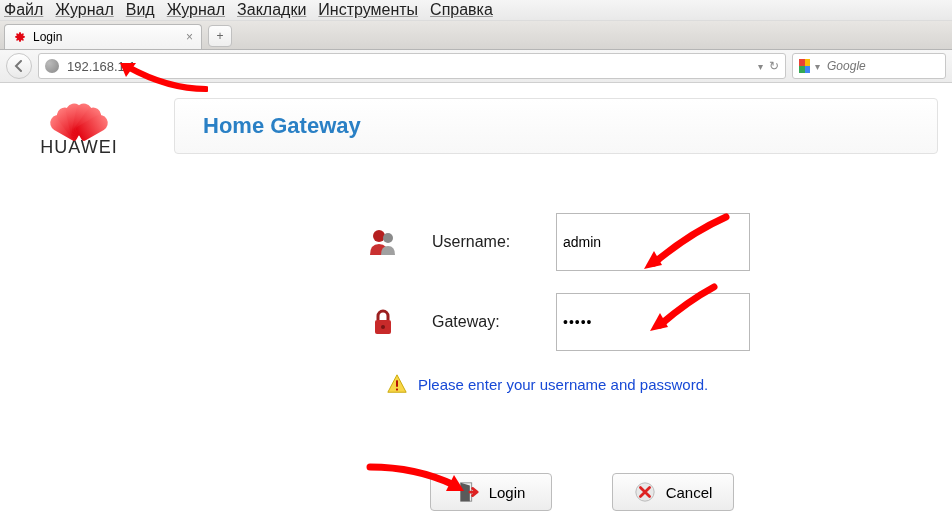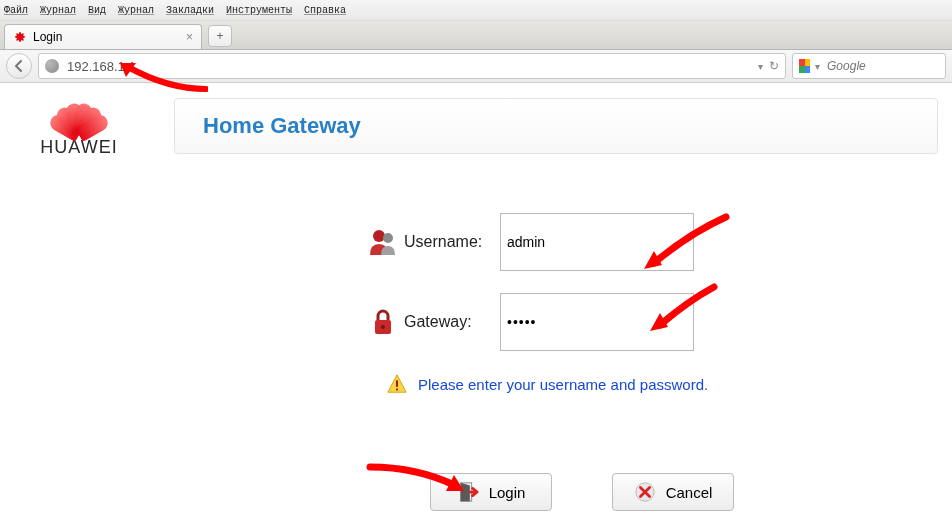--- a/index.html
+++ b/index.html
@@ -20,23 +20,22 @@
     background: linear-gradient(#f5f5f5, #e9e9e9);
     border-bottom: 1px solid #dcdcdc;
     display: flex;
     align-items: center;
     padding: 0 4px;
     gap: 12px;
   }
   .menubar span {
     text-decoration: underline;
     text-decoration-color: rgba(0,0,0,.35);
-    font-size: 10px;
+    font-size: 16px;
     color: #222;
-    font-family: Liberation Mono, monospace;
   }
 
   
   .tabstrip {
     height: 28px;
     background: linear-gradient(#e8e6e3, #d7d5d2);
     display: flex;
     align-items: flex-end;
     padding: 0 4px;
     border-bottom: 1px solid #b5b5b5;
@@ -197,21 +196,21 @@
   .login-panel {
     position: absolute;
     right: 24px;
     top: 130px;
     width: 560px;
   }
   .field {
     display: flex;
     align-items: center;
     margin-bottom: 22px;
-    gap: 6px;
+    gap: 34px;
   }
   .ficon {
     width: 30px;height:28px;
   }
   .flabel {
     width: 90px;
     font-size: 16px;
     color: #222;
     text-align: left;
   }

